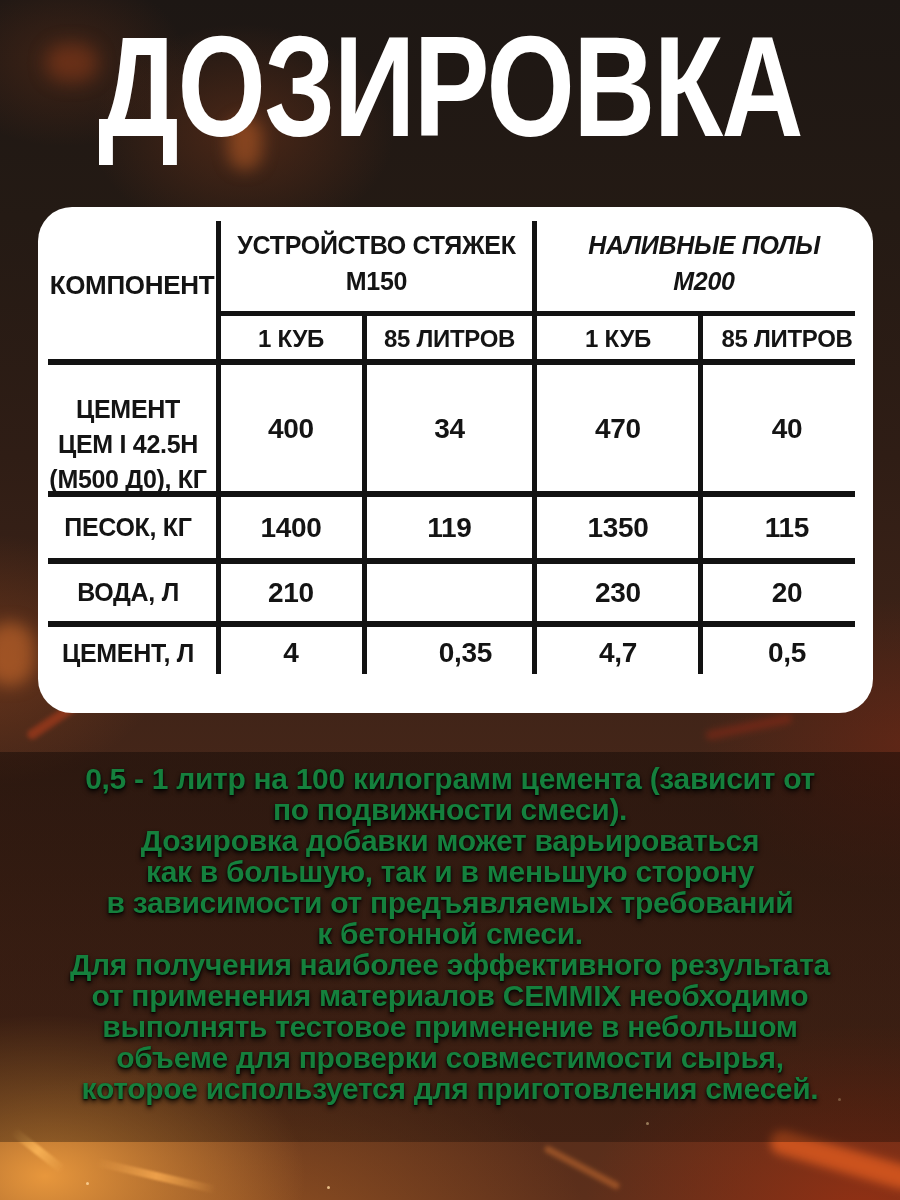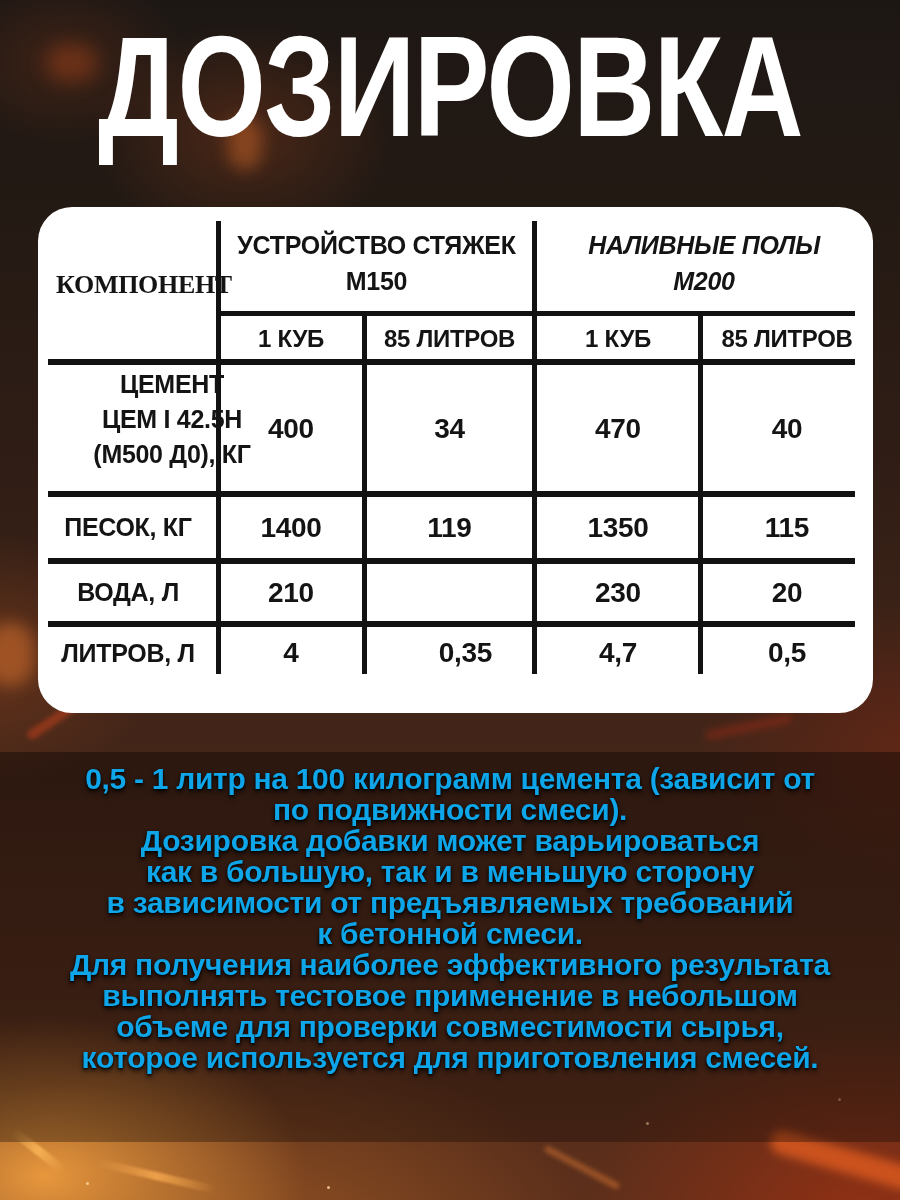--- a/index.html
+++ b/index.html
@@ -60,21 +60,21 @@
   }
   .hdr{font-size:26px;}
   .ghdr{font-size:25px;line-height:36px;}
   .shdr{font-size:24px;}
   .rlabel{font-size:25px;line-height:35px;}
   .val{font-size:28px;}
   .vline,.hline{position:absolute;background:#121212;}
   
   .notes{position:absolute;top:763px;left:0;width:900px;text-align:center;}
   .notes div{
-    font-size:30px;line-height:31px;font-weight:700;color:#0ea5e9;letter-spacing:-0.3px;
+    font-size:30px;line-height:31px;font-weight:700;color:#15803d;letter-spacing:-0.3px;
     text-shadow:0 3px 5px rgba(0,0,0,0.85),0 1px 2px rgba(0,0,0,0.9);
     white-space:nowrap;
   }
 </style>
 </head>
 <body>
 
 <div class="poster">
   <div class="bg"></div>
   <div class="ember e1"></div>
@@ -100,67 +100,68 @@
     <div class="vline" style="left:178px;top:14px;width:5px;height:453px;"></div>
     <div class="vline" style="left:324px;top:108px;width:5px;height:359px;"></div>
     <div class="vline" style="left:494px;top:14px;width:5px;height:453px;"></div>
     <div class="vline" style="left:660px;top:108px;width:5px;height:359px;"></div>
     <div class="hline" style="left:180px;top:104px;width:637px;height:5px;"></div>
     <div class="hline" style="left:10px;top:152px;width:807px;height:6px;"></div>
     <div class="hline" style="left:10px;top:284px;width:807px;height:6px;"></div>
     <div class="hline" style="left:10px;top:351px;width:807px;height:6px;"></div>
     <div class="hline" style="left:10px;top:414px;width:807px;height:6px;"></div>
 
-    <div class="cell hdr" style="left:16px;top:0;width:180px;height:156px;font-family:Liberation Serif, serif;">КОМПОНЕНТ</div>
+    <div class="cell hdr" style="left:4px;top:0;width:180px;height:156px;">КОМПОНЕНТ</div>
     <div class="cell ghdr" style="left:180px;top:6px;width:317px;height:100px;justify-content:center;">
       <span>УСТРОЙСТВО СТЯЖЕК</span>
       <span>М150</span>
     </div>
     <div class="cell ghdr" style="left:497px;top:6px;width:338px;height:100px;font-style:italic;">
       <span>НАЛИВНЫЕ ПОЛЫ</span>
       <span>М200</span>
     </div>
     <div class="cell shdr" style="left:180px;top:108px;width:146px;height:48px;">1 КУБ</div>
     <div class="cell shdr" style="left:326px;top:108px;width:171px;height:48px;">85 ЛИТРОВ</div>
     <div class="cell shdr" style="left:497px;top:108px;width:166px;height:48px;">1 КУБ</div>
     <div class="cell shdr" style="left:663px;top:108px;width:172px;height:48px;">85 ЛИТРОВ</div>
 
-    <div class="cell rlabel" style="left:0;top:147px;width:180px;height:131px;padding-left:44px;">
+    <div class="cell rlabel" style="left:0;top:172px;width:180px;height:131px;">
       <span>ЦЕМЕНТ</span>
       <span>ЦЕМ I 42.5Н</span>
       <span>(М500 Д0), КГ</span>
     </div>
     <div class="cell val" style="left:180px;top:156px;width:146px;height:131px;">400</div>
     <div class="cell val" style="left:326px;top:156px;width:171px;height:131px;">34</div>
     <div class="cell val" style="left:497px;top:156px;width:166px;height:131px;">470</div>
     <div class="cell val" style="left:663px;top:156px;width:172px;height:131px;">40</div>
 
     <div class="cell rlabel" style="left:0;top:287px;width:180px;height:67px;">ПЕСОК, КГ</div>
     <div class="cell val" style="left:180px;top:287px;width:146px;height:67px;">1400</div>
     <div class="cell val" style="left:326px;top:287px;width:171px;height:67px;">119</div>
     <div class="cell val" style="left:497px;top:287px;width:166px;height:67px;">1350</div>
     <div class="cell val" style="left:663px;top:287px;width:172px;height:67px;">115</div>
 
     <div class="cell rlabel" style="left:0;top:354px;width:180px;height:63px;">ВОДА, Л</div>
     <div class="cell val" style="left:180px;top:354px;width:146px;height:63px;">210</div>
     <div class="cell val" style="left:497px;top:354px;width:166px;height:63px;">230</div>
     <div class="cell val" style="left:663px;top:354px;width:172px;height:63px;">20</div>
 
-    <div class="cell rlabel" style="left:0;top:417px;width:180px;height:58px;">ЛИТРОВ, Л</div>
+    <div class="cell rlabel" style="left:0;top:417px;width:180px;height:58px;">ЦЕМЕНТ, Л</div>
     <div class="cell val" style="left:180px;top:417px;width:146px;height:58px;">4</div>
     <div class="cell val" style="left:342px;top:417px;width:171px;height:58px;">0,35</div>
     <div class="cell val" style="left:497px;top:417px;width:166px;height:58px;">4,7</div>
     <div class="cell val" style="left:663px;top:417px;width:172px;height:58px;">0,5</div>
   </div>
 
   <div class="notes">
     <div>0,5 - 1 литр на 100 килограмм цемента (зависит от</div>
     <div>по подвижности смеси).</div>
     <div>Дозировка добавки может варьироваться</div>
     <div>как в большую, так и в меньшую сторону</div>
     <div>в зависимости от предъявляемых требований</div>
     <div>к бетонной смеси.</div>
     <div>Для получения наиболее эффективного результата</div>
+    <div>от применения материалов CEMMIX необходимо</div>
     <div>выполнять тестовое применение в небольшом</div>
     <div>объеме для проверки совместимости сырья,</div>
     <div>которое используется для приготовления смесей.</div>
   </div>
 </div>
 
 </body></html>

